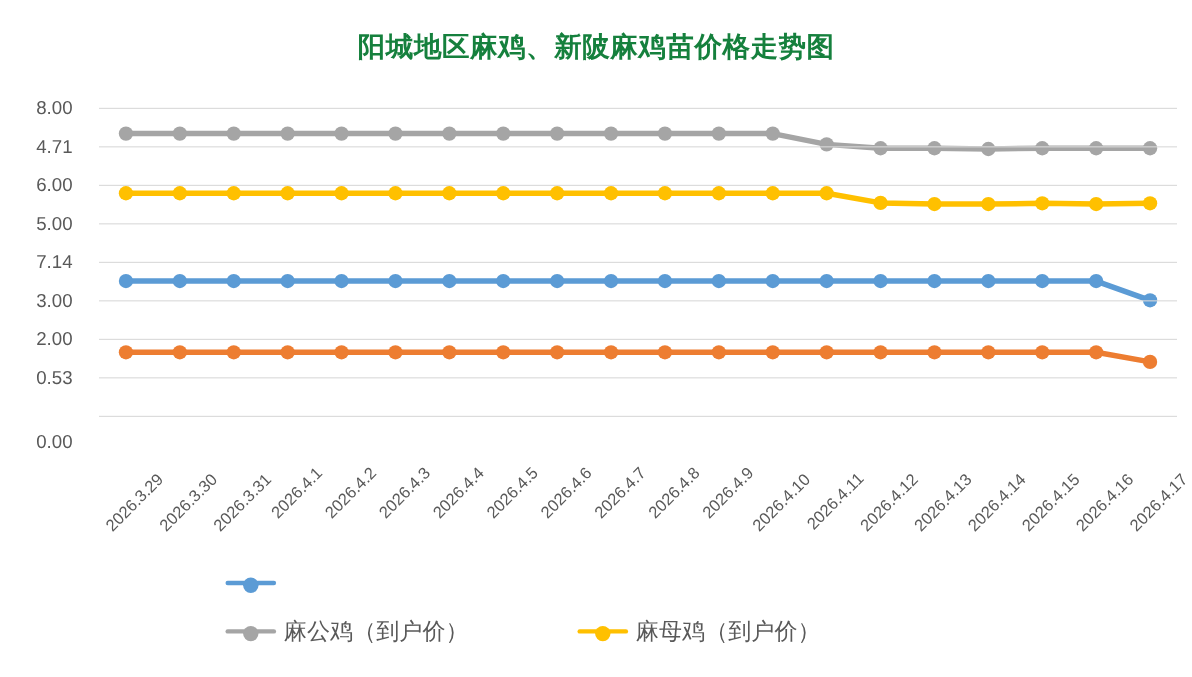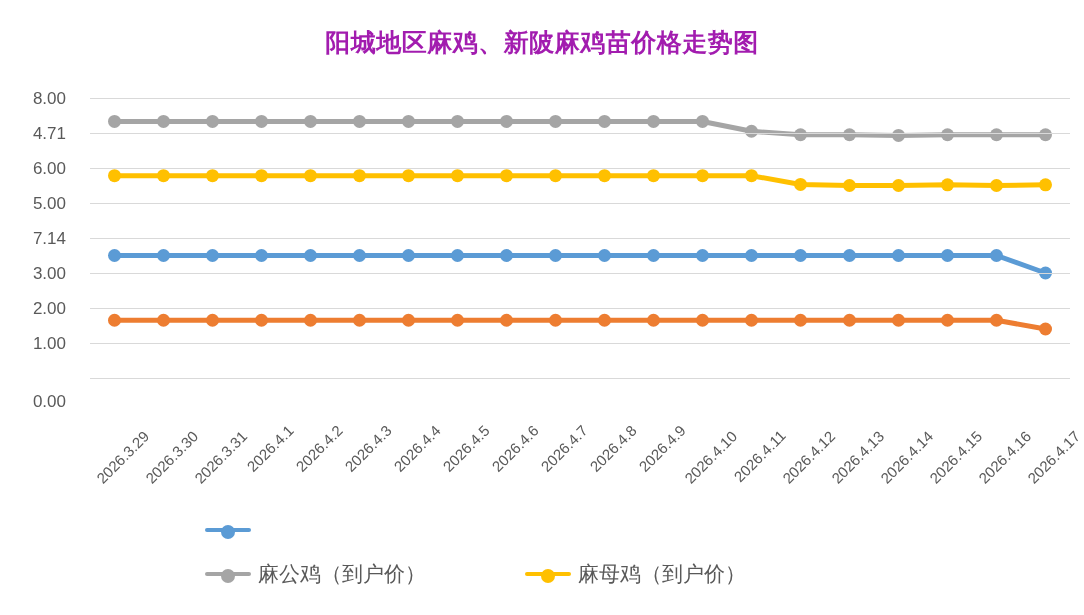--- a/index.html
+++ b/index.html
@@ -16,21 +16,21 @@
     height: 615px;
     background: #ffffff;
     overflow: hidden;
   }
   #chart-title {
     position: absolute;
     top: 26px;
     left: 0;
     width: 1084px;
     text-align: center;
-    color: #a21caf;
+    color: #15803d;
     font-size: 25px;
     font-weight: bold;
     letter-spacing: 0.5px;
     white-space: nowrap;
   }
   
   #plot-area {
     position: absolute;
     left: 90px;
     top: 98px;
@@ -155,21 +155,21 @@
   <div id="chart-title">阳城地区麻鸡、新陂麻鸡苗价格走势图</div>
 
   <div id="y-axis-labels">
       <div class="y-label" style="top: 0px;">8.00</div>
       <div class="y-label" style="top: 35px;">4.71</div>
       <div class="y-label" style="top: 70px;">6.00</div>
       <div class="y-label" style="top: 105px;">5.00</div>
       <div class="y-label" style="top: 140px;">7.14</div>
       <div class="y-label" style="top: 175px;">3.00</div>
       <div class="y-label" style="top: 210px;">2.00</div>
-      <div class="y-label" style="top: 245px;">1.00</div>
+      <div class="y-label" style="top: 245px;">0.53</div>
       <div class="y-label" style="top: 268px; margin-top: 35px;">0.00</div>
     </div>
 
   <div id="plot-area">
     <svg id="series-svg" viewBox="0 0 980 280" preserveAspectRatio="none">
         <g>
           <polyline points="24.5,157.5 73.5,157.5 122.5,157.5 171.5,157.5 220.5,157.5 269.5,157.5 318.5,157.5 367.5,157.5 416.5,157.5 465.5,157.5 514.5,157.5 563.5,157.5 612.5,157.5 661.5,157.5 710.5,157.5 759.5,157.5 808.5,157.5 857.5,157.5 906.5,157.5 955.5,175" fill="none" stroke="#5B9BD5" stroke-width="5" stroke-linecap="round" stroke-linejoin="round"></polyline>
           <circle cx="24.5" cy="157.5" r="6.5" fill="#5B9BD5"></circle>
           <circle cx="73.5" cy="157.5" r="6.5" fill="#5B9BD5"></circle>
           <circle cx="122.5" cy="157.5" r="6.5" fill="#5B9BD5"></circle>

